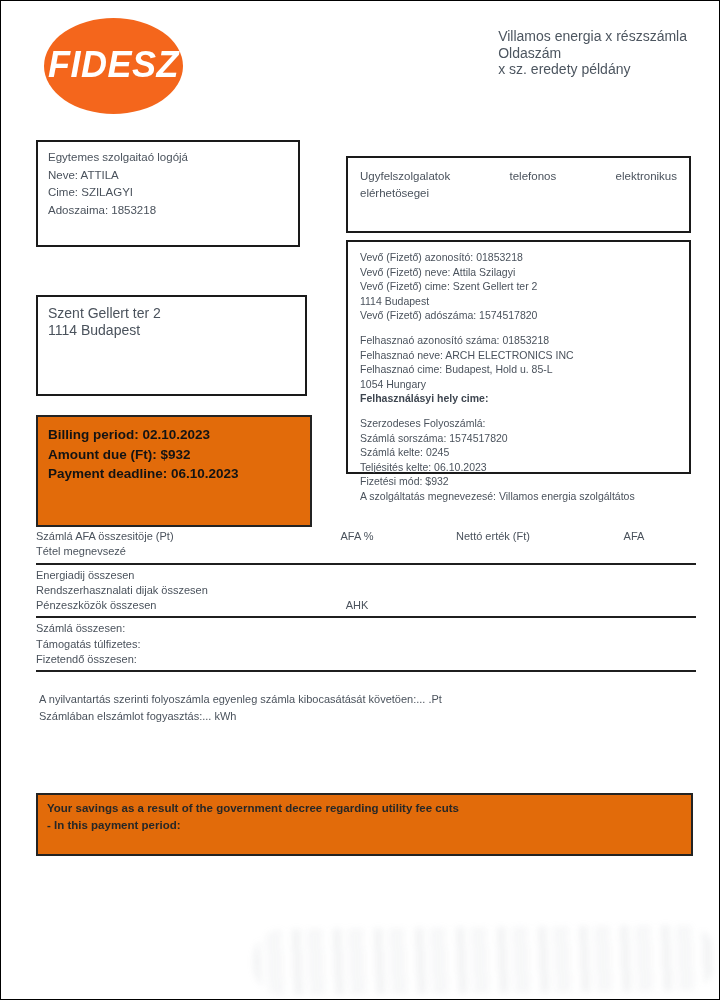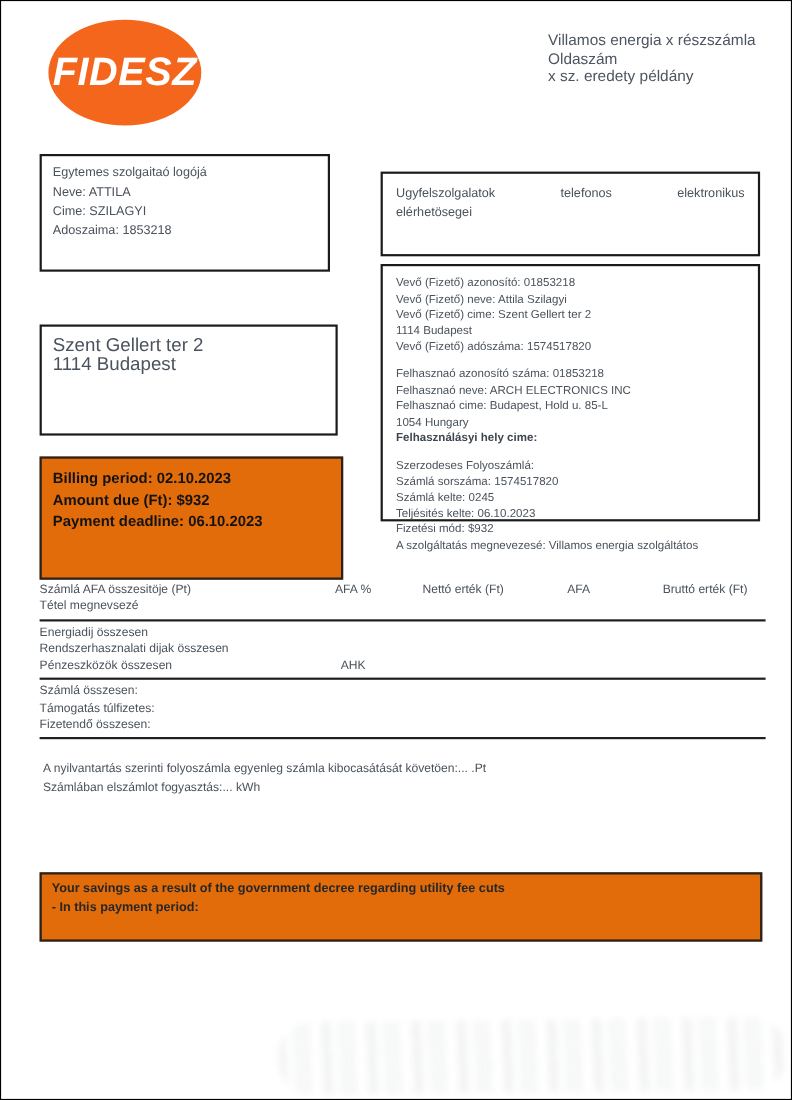--- a/index.html
+++ b/index.html
@@ -37,35 +37,35 @@
     font-size:14px;line-height:16.5px;color:#4d5660;
   }
   
   .box{position:absolute;border:2px solid #1a1a1a;background:#fff;}
   .provider-box{left:35px;top:139px;width:264px;height:107px;padding:7px 10px;
     font-size:11.5px;line-height:17.5px;}
   .service-box{left:345px;top:155px;width:345px;height:77px;padding:10px 12px;
     font-size:11.5px;line-height:17px;}
   .service-line1{display:flex;justify-content:space-between;}
   .address-box{left:35px;top:294px;width:271px;height:101px;padding:8px 10px;
-    font-size:17px;line-height:17px;}
+    font-size:14px;line-height:17px;}
   .details-box{left:345px;top:239px;width:345px;height:234px;padding:8px 12px;
     font-size:10.5px;line-height:14.6px;}
   .details-box .group{margin-bottom:10px;}
   .bold-line{font-weight:bold;color:#3e4650;}
   
   .billing-box{
     position:absolute;left:35px;top:414px;width:276px;height:112px;
     background:var(--box-orange);border:2px solid #232323;padding:8px 10px;
     font-size:13.5px;font-weight:bold;line-height:19.5px;color:#131313;
   }
   
   .tbl{position:absolute;left:35px;top:528px;width:660px;font-size:11px;
     line-height:15.3px;color:var(--text);}
-  .trow{display:grid;grid-template-columns:230px 110px 90px 120px 110px;}
+  .trow{display:grid;grid-template-columns:230px 110px 90px 120px 110px;gap:36px;}
   .trow .c{white-space:nowrap;}
   .trow .c2,.trow .c3,.trow .c4,.trow .c5{text-align:center;}
   .rule{border:0;border-top:2.5px solid var(--rule);margin:3px 0;}
   
   .notes{position:absolute;left:38px;top:690px;font-size:11px;line-height:16.5px;}
   
   .savings-box{
     position:absolute;left:35px;top:792px;width:657px;height:63px;
     background:var(--box-orange);border:2px solid #232323;padding:5px 9px;
     font-size:11.5px;font-weight:bold;line-height:17px;color:#272727;

